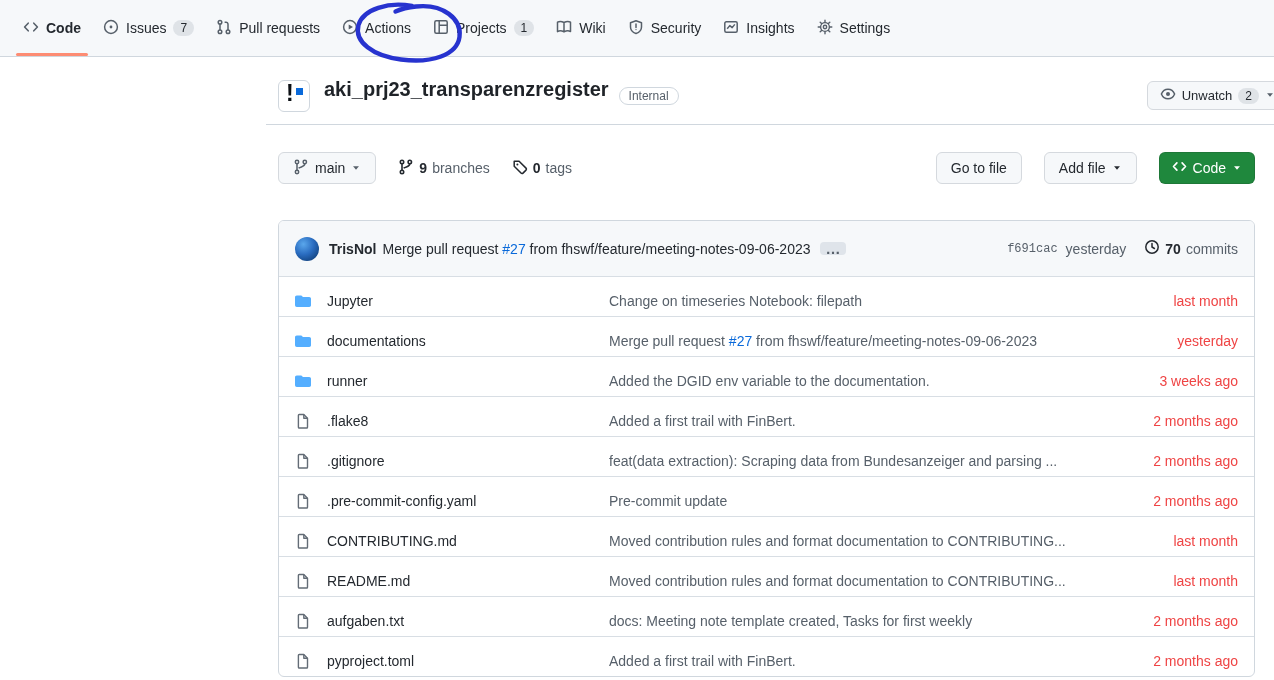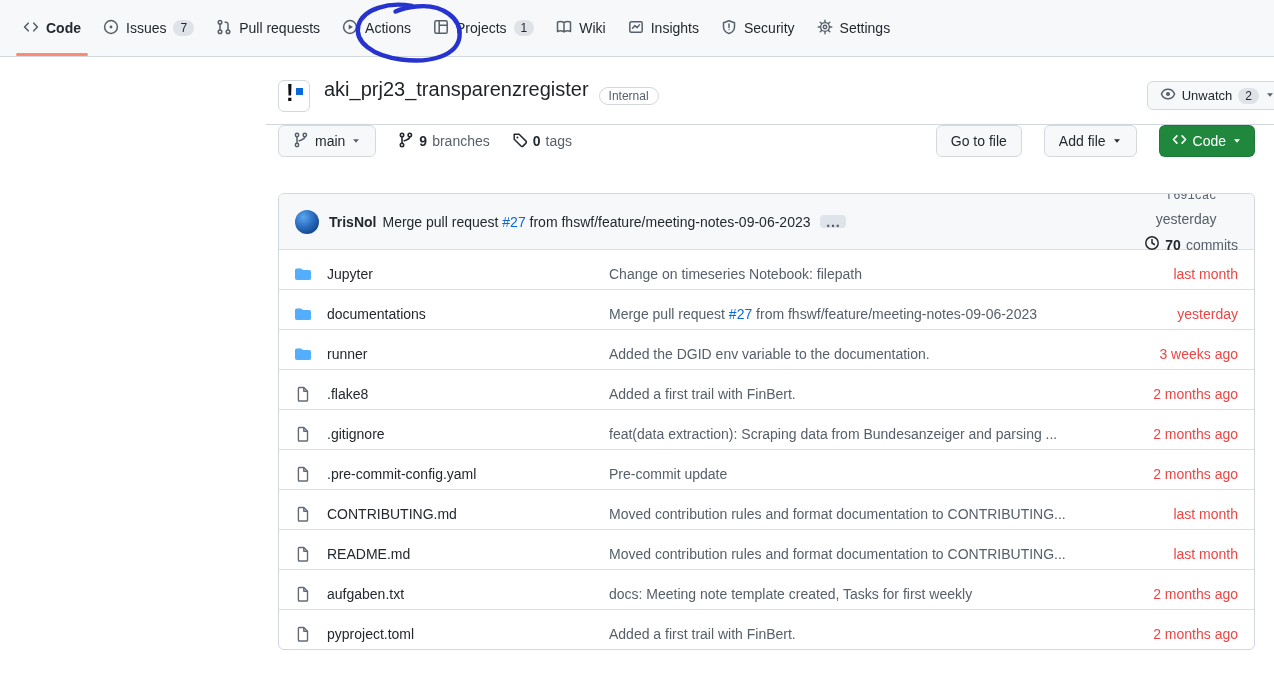--- a/index.html
+++ b/index.html
@@ -22,32 +22,32 @@
 
   
   .main { margin-left:266px; width:1008px; }
   .title-section { border-bottom:1px solid #d0d7de; padding:21px 0 11px 12px;
     display:flex; align-items:center; }
   .org-avatar { width:32px; height:32px; background:#fff; border:1px solid #d0d7de;
     border-radius:6px; position:relative; flex:0 0 auto; }
   .org-avatar .bang { position:absolute; left:7px; top:-1px; font-weight:900; font-size:23px;
     color:#0b0f14; }
   .org-avatar .sq { position:absolute; right:6px; top:7px; width:7px; height:7px; background:#0969da; }
-  .repo-title { font-size:20px; font-weight:400; margin:0 10px 12px 14px; color:#1f2328; }
+  .repo-title { font-size:20px; font-weight:700; margin:0 10px 12px 14px; color:#1f2328; }
   .vis-badge { border:1px solid #d0d7de; border-radius:999px; color:#57606a; font-size:12px;
     padding:1px 9px; font-weight:400; }
   .watch-btn { margin-left:auto; margin-right:-14px; height:29px; display:flex; align-items:center;
     gap:6px; background:#f6f8fa; border:1px solid #d5d9de; border-radius:6px; padding:0 12px;
     font-size:13px; color:#24292f; }
   .watch-btn svg { color:#57606a; }
 
   .content-pad { padding-left:12px; padding-right:19px; }
 
   
-  .toolbar { display:flex; }
+  .toolbar { display:flex; margin-top:27px; }
   .btn { display:inline-flex; align-items:center; gap:6px; height:32px; padding:0 14px;
     background:#f6f8fa; border:1px solid #d5d9de; border-radius:6px; font-size:14px; color:#24292f; }
   .branch-btn svg { color:#57606a; }
   .caret { flex:0 0 auto; }
   .stat { display:flex; align-items:center; gap:5px; margin-left:22px; font-size:14px; color:#57606a; }
   .stat b { color:#24292f; font-weight:700; }
   .stat svg { color:#24292f; }
   .toolbar-right { margin-left:auto; display:flex; align-items:center; gap:22px; }
   .btn-green { background:#1f883d; border:1px solid rgba(27,31,36,0.15); color:#fff; padding:0 12px; }
   .btn-green svg { color:#fff; }
@@ -57,21 +57,21 @@
   .commit-bar { background:#f6f8fa; display:flex; align-items:center; padding:0 16px; height:55px;
     font-size:14px; }
   .commit-avatar { width:24px; height:24px; border-radius:50%; flex:0 0 auto; margin-right:10px;
     background:radial-gradient(circle at 35% 30%, #5aa7ec, #2a6cc0 45%, #174b8c 75%, #0f3a6e); }
   .commit-author { font-weight:700; margin-right:6px; }
   .commit-msg { white-space:nowrap; overflow:hidden; }
   .lnk { color:#0969da; }
   .ellipsis-pill { display:inline-flex; align-items:center; justify-content:center; margin-left:10px;
     background:#dfe4ea; color:#57606a; border-radius:4px; padding:0 5px; height:13px; font-weight:700;
     font-size:15px; line-height:6px; letter-spacing:1px; }
-  .commit-right { margin-left:auto; display:flex; align-items:center; gap:8px; white-space:nowrap;flex-direction:column; }
+  .commit-right { margin-left:auto; display:flex; align-items:center; gap:8px; white-space:nowrap; }
   .hash { font-family:"Liberation Mono", monospace; font-size:12px; color:#57606a; }
   .ago { color:#57606a; margin-right:10px; }
   .commits-group { display:flex; align-items:center; gap:5px; color:#57606a; }
   .commits-group b { color:#24292f; font-weight:700; }
   .commits-group svg { color:#24292f; }
 
   .frow { display:grid; grid-template-columns:16px 266px 1fr 120px; column-gap:16px;
     align-items:center; height:40px; padding:16px 16px; border-top:1px solid #d8dee4; font-size:14px; }
   .fic { display:flex; align-items:center; }
   .fic.folder svg { color:#54aeff; }
@@ -123,32 +123,32 @@
     <span class="pill">1</span>
   </a>
   <a class="nav-item">
     <span><svg width="16" height="16" viewBox="0 0 16 16" fill="none" stroke="currentColor" stroke-width="1.5" stroke-linejoin="round">
           <path d="M1.5 3.2C3.2 2.2 5.8 2.3 8 3.5c2.2-1.2 4.8-1.3 6.5-.3v9.4c-1.7-1-4.3-.9-6.5.3-2.2-1.2-4.8-1.3-6.5-.3zM8 3.5v9.1"></path>
         </svg></span>
     <span>Wiki</span>
   </a>
   <a class="nav-item">
     <span><svg width="16" height="16" viewBox="0 0 16 16" fill="none" stroke="currentColor" stroke-width="1.5" stroke-linejoin="round">
-          <rect x="1.8" y="2.8" width="12.4" height="10.4" rx="1.5"></rect>
-          <polyline points="4.2 9.8 6.8 6.6 9.2 8.6 11.8 5.4"></polyline>
-        </svg></span>
-    <span>Insights</span>
-  </a>
-  <a class="nav-item">
-    <span><svg width="16" height="16" viewBox="0 0 16 16" fill="none" stroke="currentColor" stroke-width="1.5" stroke-linejoin="round">
           <path d="M8 1.8 13.5 3.7v4.2c0 3.2-2.2 5.5-5.5 6.6-3.3-1.1-5.5-3.4-5.5-6.6V3.7z"></path>
           <path d="M8 5v3.4" stroke-linecap="round"></path>
           <circle cx="8" cy="10.6" r="0.7" fill="currentColor" stroke="none"></circle>
         </svg></span>
     <span>Security</span>
+  </a>
+  <a class="nav-item">
+    <span><svg width="16" height="16" viewBox="0 0 16 16" fill="none" stroke="currentColor" stroke-width="1.5" stroke-linejoin="round">
+          <rect x="1.8" y="2.8" width="12.4" height="10.4" rx="1.5"></rect>
+          <polyline points="4.2 9.8 6.8 6.6 9.2 8.6 11.8 5.4"></polyline>
+        </svg></span>
+    <span>Insights</span>
   </a>
   <a class="nav-item">
     <span><svg width="16" height="16" viewBox="0 0 16 16" fill="none" stroke="currentColor" stroke-width="1.4" stroke-linecap="round">
           <circle cx="8" cy="8" r="4.4"></circle>
           <circle cx="8" cy="8" r="1.7"></circle>
           <path d="M8 1.2v2M8 12.8v2M1.2 8h2M12.8 8h2M3.2 3.2l1.4 1.4M11.4 11.4l1.4 1.4M12.8 3.2l-1.4 1.4M4.6 11.4l-1.4 1.4"></path>
         </svg></span>
     <span>Settings</span>
   </a>
   <svg class="pen-overlay" width="120" height="66" viewBox="0 0 120 66">

